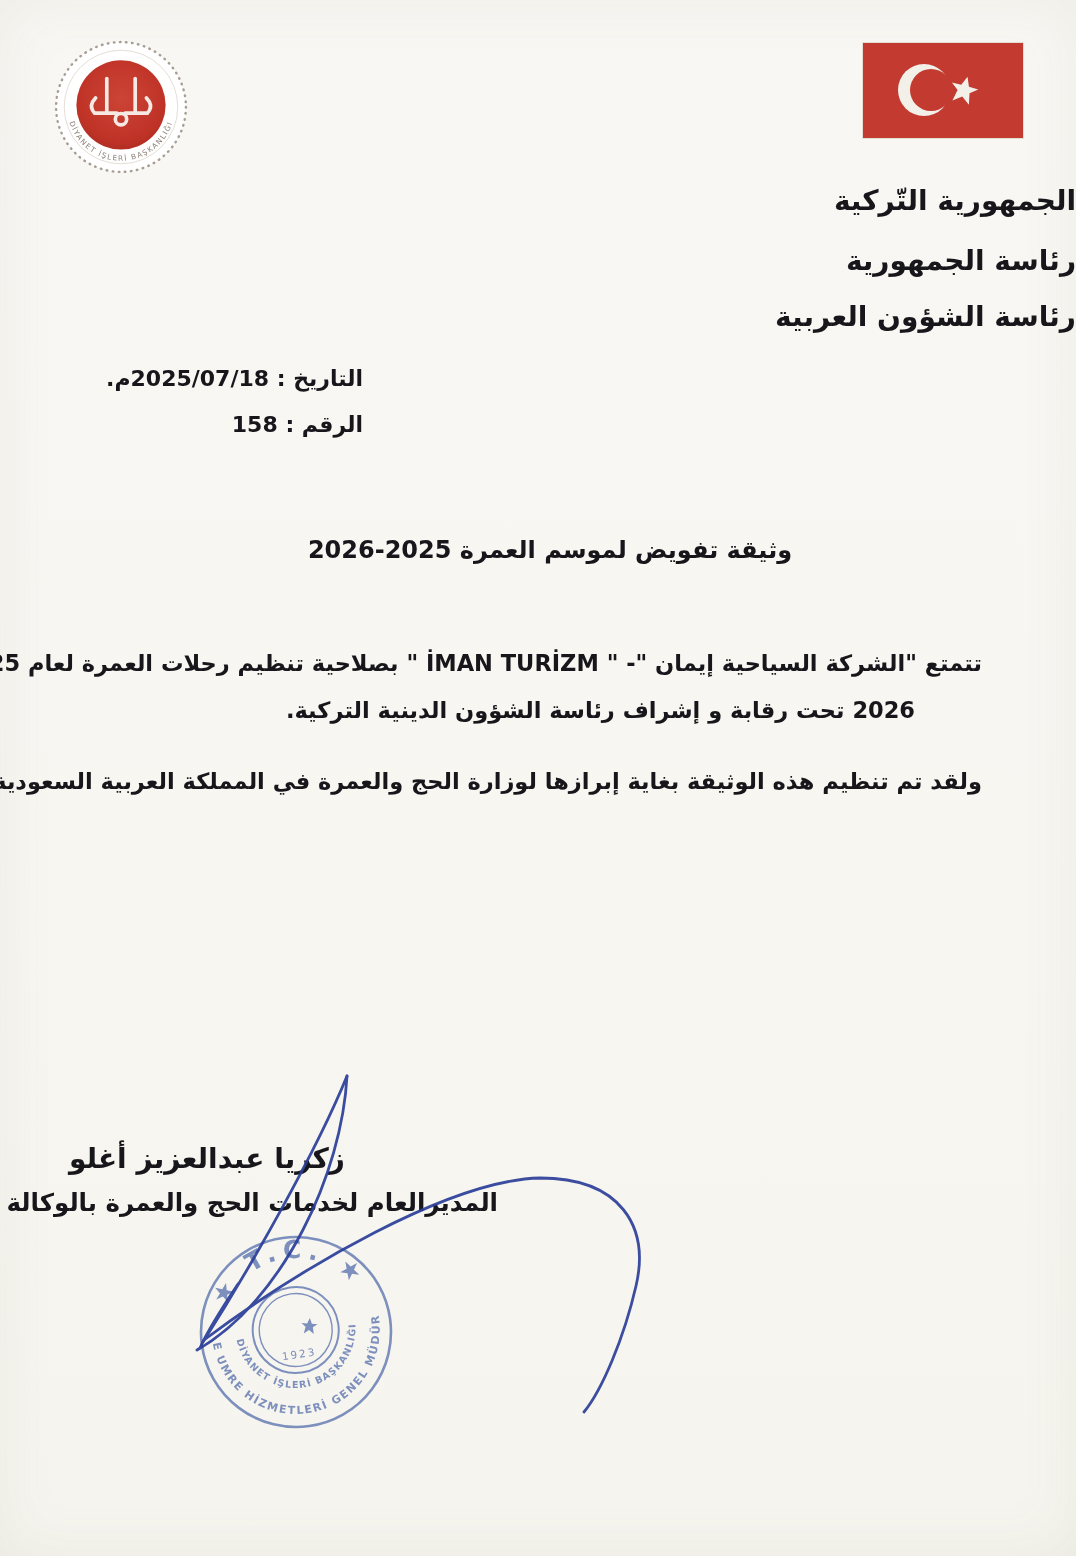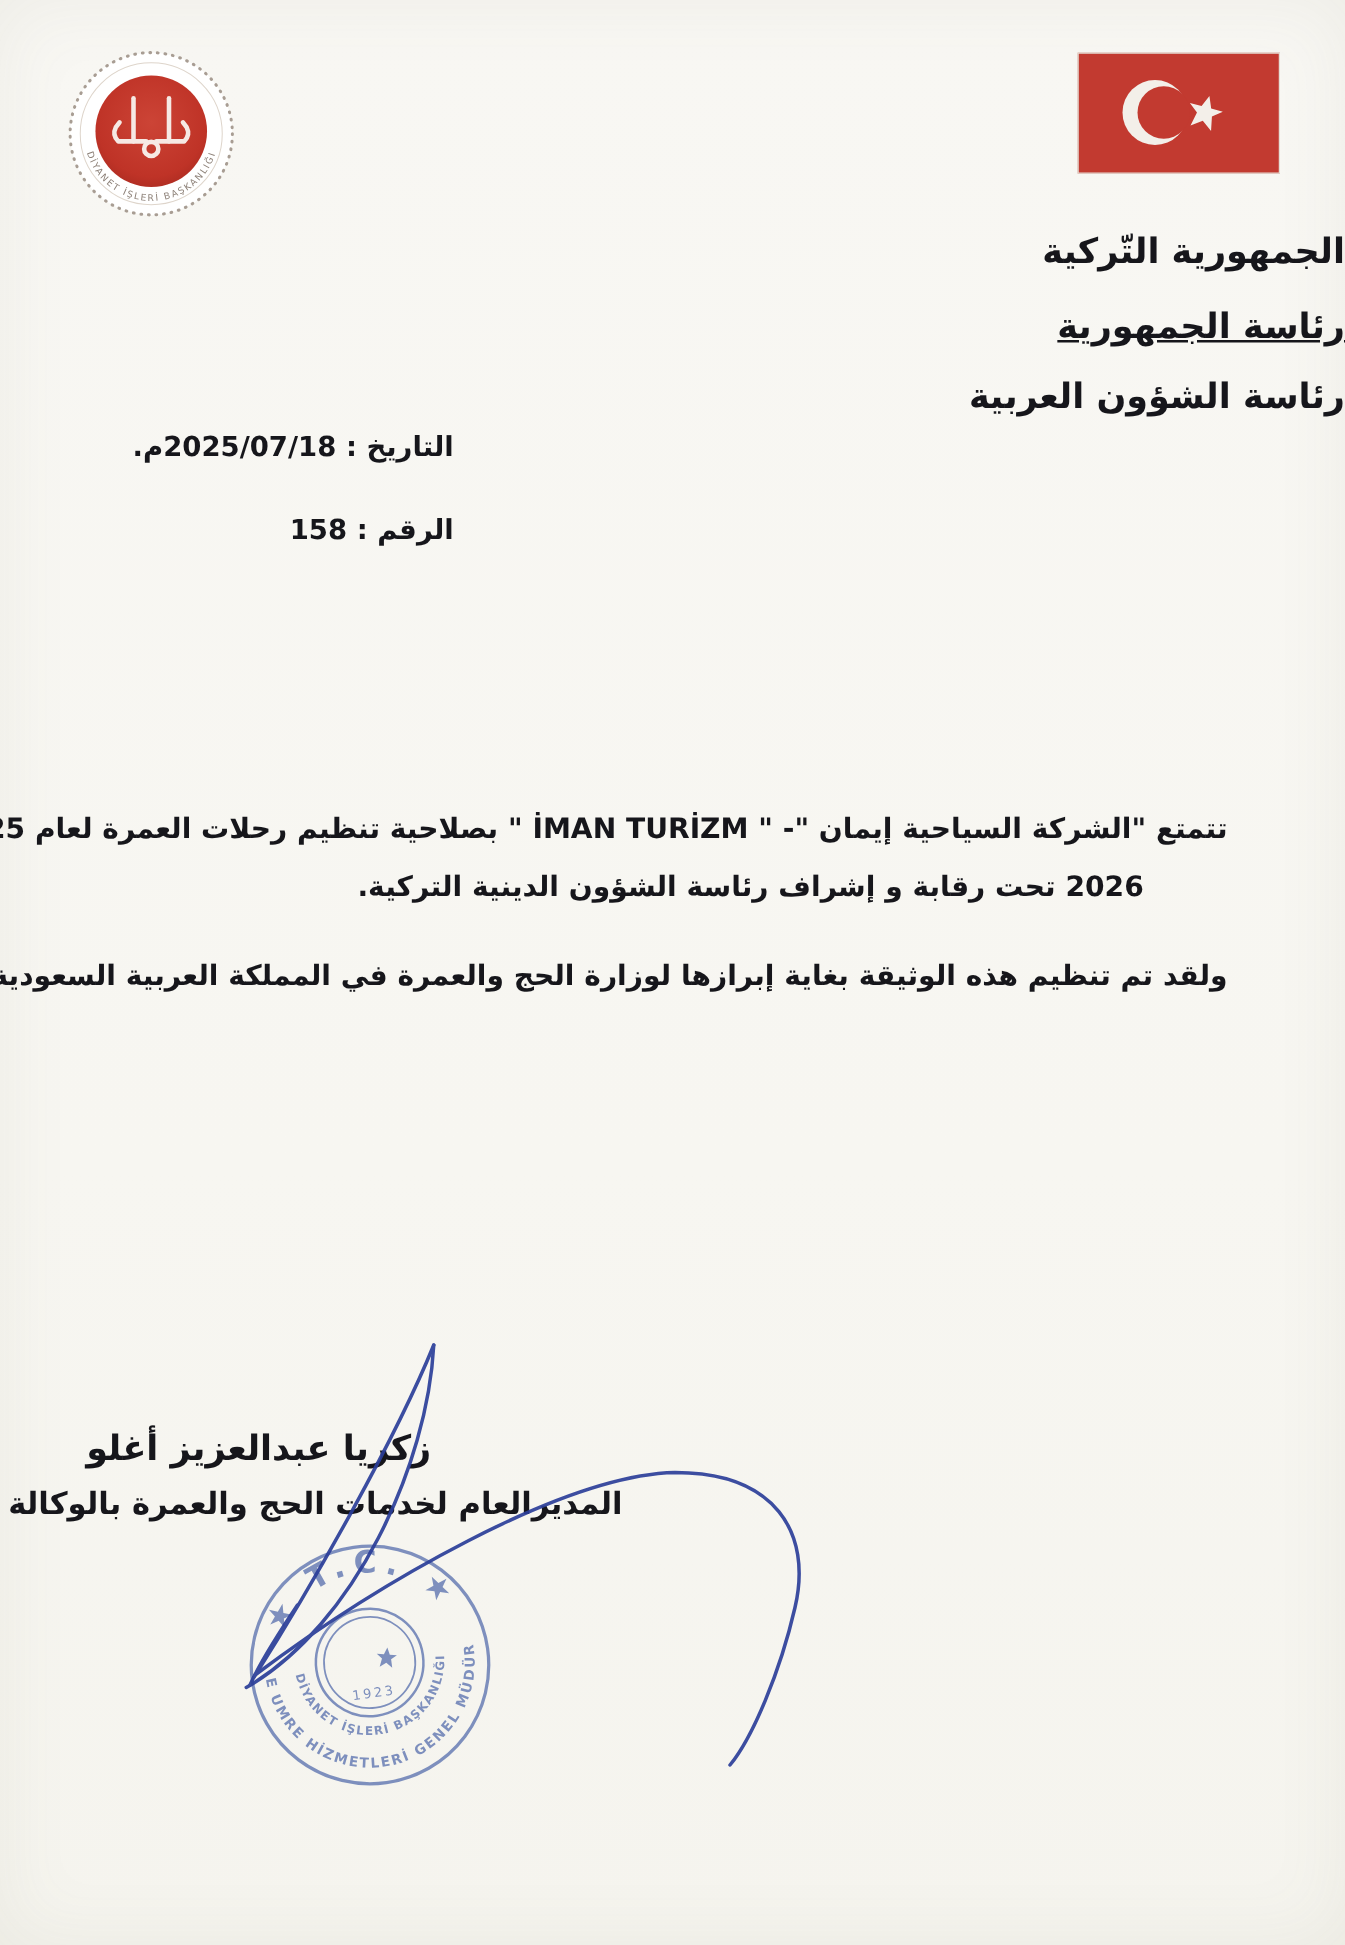--- a/index.html
+++ b/index.html
@@ -55,30 +55,31 @@
   <svg class="abs" style="left:862px;top:42px;" width="162" height="97" viewBox="0 0 162 97">
     <rect x="0" y="0" width="162" height="97" fill="#c23a30" stroke="#e4ddd4" stroke-width="2"></rect>
     <g>
       <circle cx="62" cy="48" r="26" fill="#f3efe9"></circle>
       <circle cx="69" cy="48" r="21" fill="#c23a30"></circle>
       <polygon fill="#f3efe9" transform="translate(102,48) rotate(15) scale(1.05)" points="0,-13 3.8,-4.1 13,-4 5.9,1.6 8.1,12.4 0,6.5 -8.1,12.4 -5.9,1.6 -13,-4 -3.8,-4.1"></polygon>
     </g>
   </svg>
 
   <div class="abs ar hdr" style="top:184px;">الجمهورية التّركية</div>
-  <div class="abs ar hdr" style="top:244px;text-decoration:underline;">رئاسة الجمهورية</div>
+  <div class="abs ar hdr" style="top:244px;">رئاسة الجمهورية</div>
   <div class="abs ar hdr" style="top:300px;">رئاسة الشؤون العربية</div>
 
-  <div class="abs ar meta" style="top:346px;right:713px;">
+  <div class="abs ar meta" style="top:366px;right:713px;">
     <span>التاريخ</span><span> : </span><span>2025/07/18م.</span>
   </div>
   <div class="abs ar meta" style="top:412px;right:713px;">
     <span>الرقم</span><span> : </span><span>158</span>
   </div>
 
+  <div class="abs ar title" style="top:536px;">وثيقة تفويض لموسم العمرة 2025-2026</div>
 
   <div class="abs ar body-line" style="top:650px;right:94px;">تتمتع "الشركة السياحية  إيمان "- " İMAN TURİZM "  بصلاحية تنظيم رحلات العمرة لعام 2025-</div>
   <div class="abs ar body-line" style="top:697px;right:161px;">2026  تحت رقابة و إشراف رئاسة الشؤون الدينية التركية.</div>
   <div class="abs ar body-line" style="top:768px;right:94px;">ولقد تم تنظيم هذه الوثيقة بغاية إبرازها لوزارة الحج والعمرة في المملكة العربية السعودية.</div>
 
   <div class="abs ar sig-name" style="top:1142px;right:731px;">زكريا عبدالعزيز أغلو</div>
   <div class="abs ar sig-role" style="top:1188px;right:578px;">المديرالعام لخدمات الحج والعمرة بالوكالة</div>
 
   <svg class="abs" style="left:186px;top:1222px;" width="220" height="220" viewBox="0 0 220 220">
     <defs>

